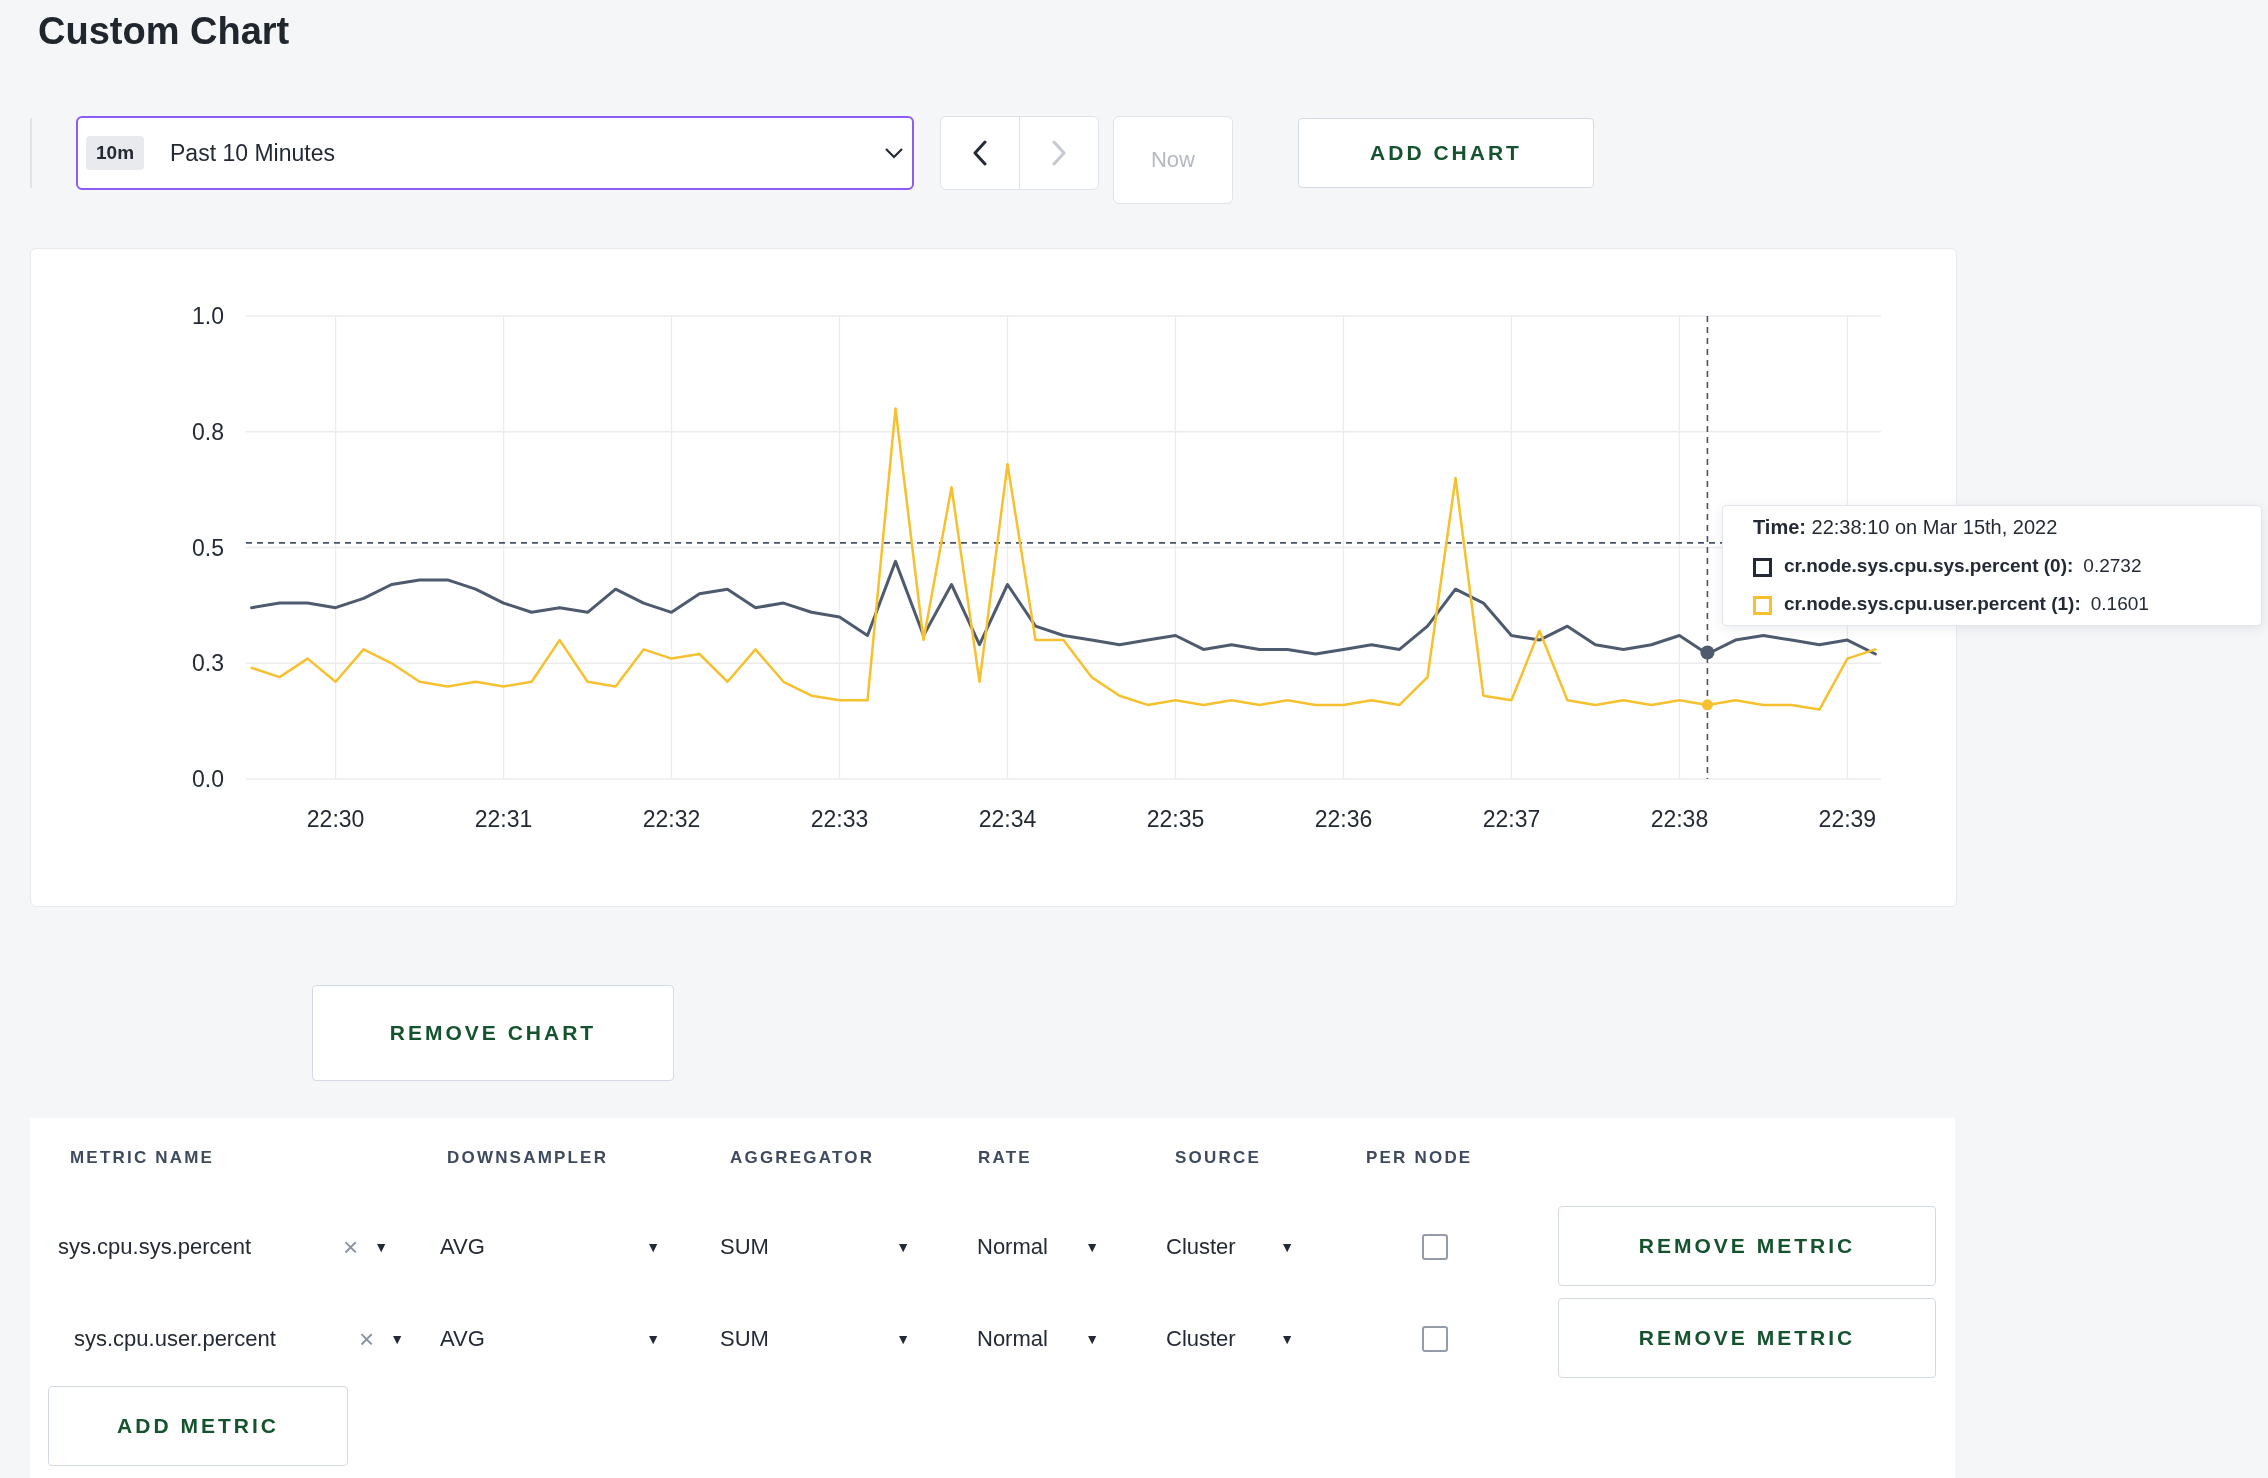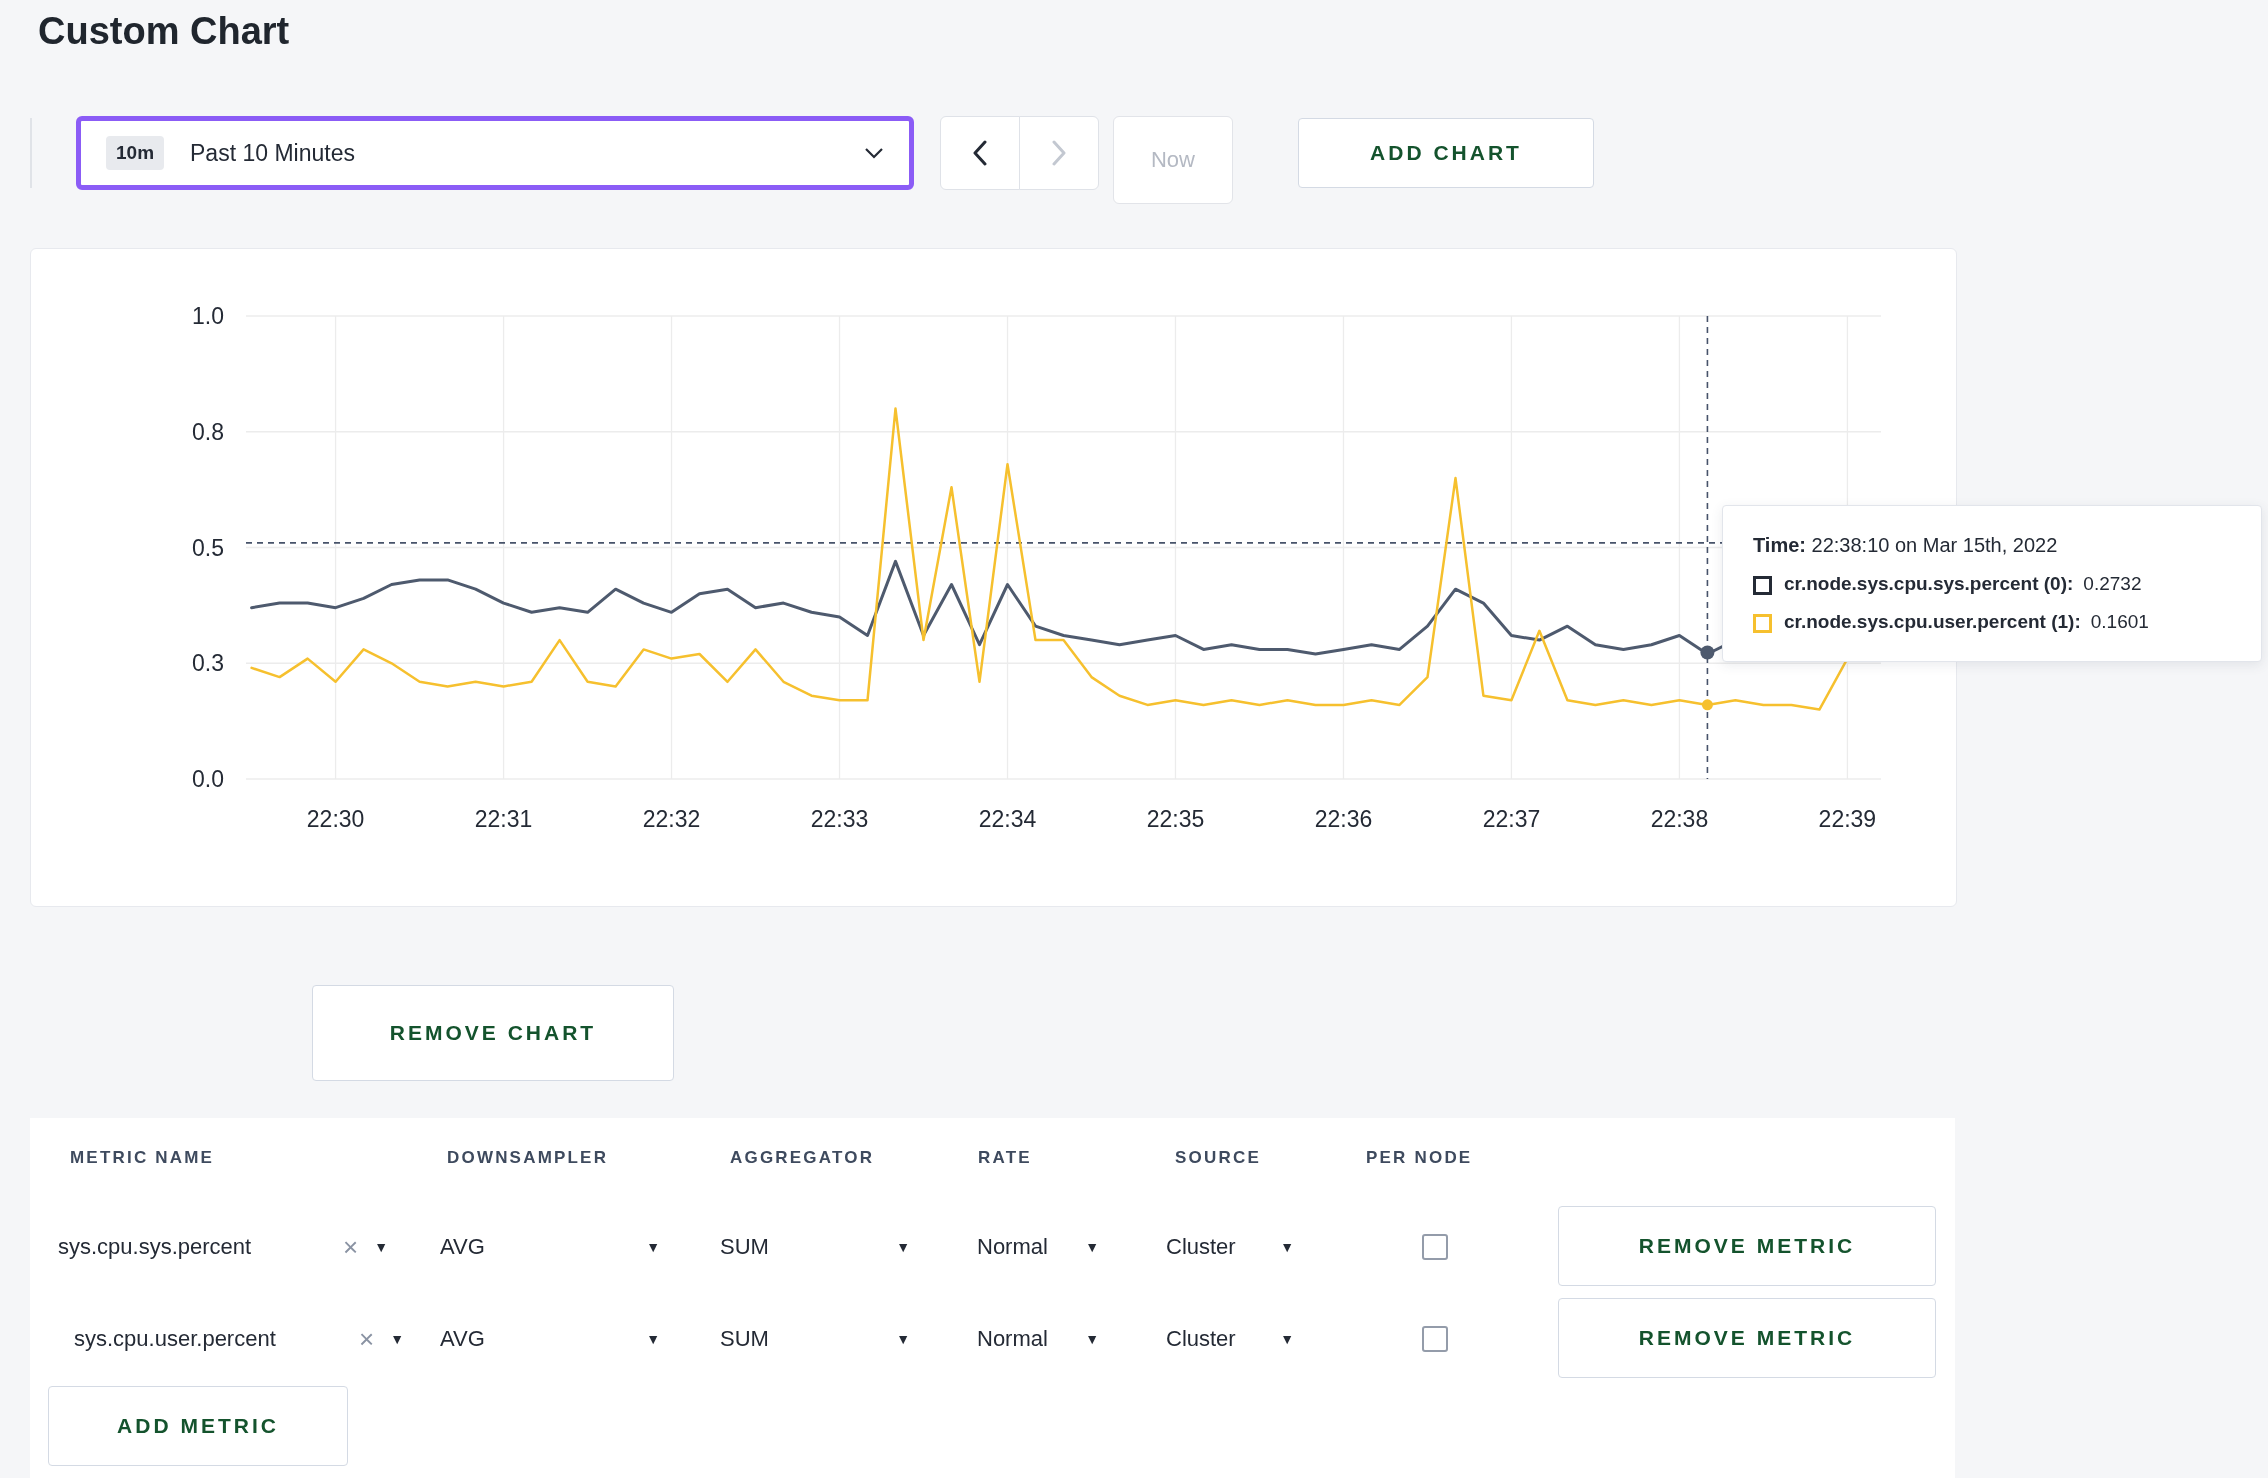--- a/index.html
+++ b/index.html
@@ -4,43 +4,43 @@
 <style>
   html,body{margin:0;padding:0;background:#f5f6f8;}
   .page{position:relative;width:2268px;height:1478px;background:#f5f6f8;
         font-family:"Liberation Sans",sans-serif;color:#242a35;overflow:hidden;}
   .title{position:absolute;left:38px;top:10px;font-size:38px;font-weight:700;color:#20262e;}
   button{font-family:inherit;cursor:pointer;}
 
   
   .toolbar-rule{position:absolute;left:30px;top:118px;width:2px;height:70px;background:#e0e3e8;}
   .time-select{position:absolute;left:76px;top:116px;width:838px;height:74px;background:#fff;
-               border:5px solid #8b5cf6;border-radius:6px;display:flex;align-items:center;
-               padding:0 25px;box-sizing:border-box;cursor:pointer;}
+               border:2px solid #8b5cf6;border-radius:6px;display:flex;align-items:center;
+               padding:0 8px;box-sizing:border-box;cursor:pointer;}
   .badge{background:#e8eaee;border-radius:4px;padding:6px 10px;font-size:19px;font-weight:700;margin-right:26px;}
   .ts-label{font-size:23px;}
   .time-select .chev{margin-left:auto;}
   .nav-group{position:absolute;left:940px;top:116px;height:74px;display:flex;}
   .nav-btn{width:80px;height:74px;background:#fff;border:1px solid #dfe2e8;display:flex;
            align-items:center;justify-content:center;padding:0;}
   .nav-btn.prev{border-radius:6px 0 0 6px;}
   .nav-btn.next{border-radius:0 6px 6px 0;margin-left:-1px;}
   .now-btn{position:absolute;left:1113px;top:116px;width:120px;height:88px;background:#fff;
            border:1px solid #e2e4e9;border-radius:6px;color:#b4b9c3;font-size:22px;}
   .blue-btn{background:#fff;border:1px solid #d4dae4;border-radius:4px;color:#14532d;
             font-weight:700;letter-spacing:3px;font-size:21px;}
   .add-chart{position:absolute;left:1298px;top:118px;width:296px;height:70px;}
 
   
   .chart-card{position:absolute;left:30px;top:248px;width:1925px;height:657px;background:#fff;
               border:1px solid #e7e9ee;border-radius:6px;}
   #chart-svg{position:absolute;left:0;top:0;width:100%;height:100%;}
   #chart-svg text{font-family:"Liberation Sans",sans-serif;}
   .tooltip{position:absolute;left:1722px;top:505px;width:540px;background:#fff;border:1px solid #e2e5eb;
-           border-radius:4px;box-shadow:0 3px 12px rgba(60,70,90,.10);padding:28px 30px;
+           border-radius:4px;box-shadow:0 3px 12px rgba(60,70,90,.10);padding:10px 30px;
            box-sizing:border-box;z-index:5;}
   .tt-time{font-size:20px;margin-bottom:6px;}
   .b{font-weight:700;}
   .tt-row{display:flex;align-items:flex-end;margin-top:16px;font-size:19px;gap:10px;white-space:nowrap;}
   .swatch{width:13px;height:13px;border:3px solid #242a35;display:inline-block;margin-right:2px;flex:0 0 auto;}
 
   
   .units-btn{position:absolute;left:30px;top:985px;width:262px;height:76px;background:#fff;
              border:1px solid #d8dce3;border-radius:4px;display:flex;align-items:center;
              justify-content:center;gap:16px;font-size:22px;cursor:pointer;}

